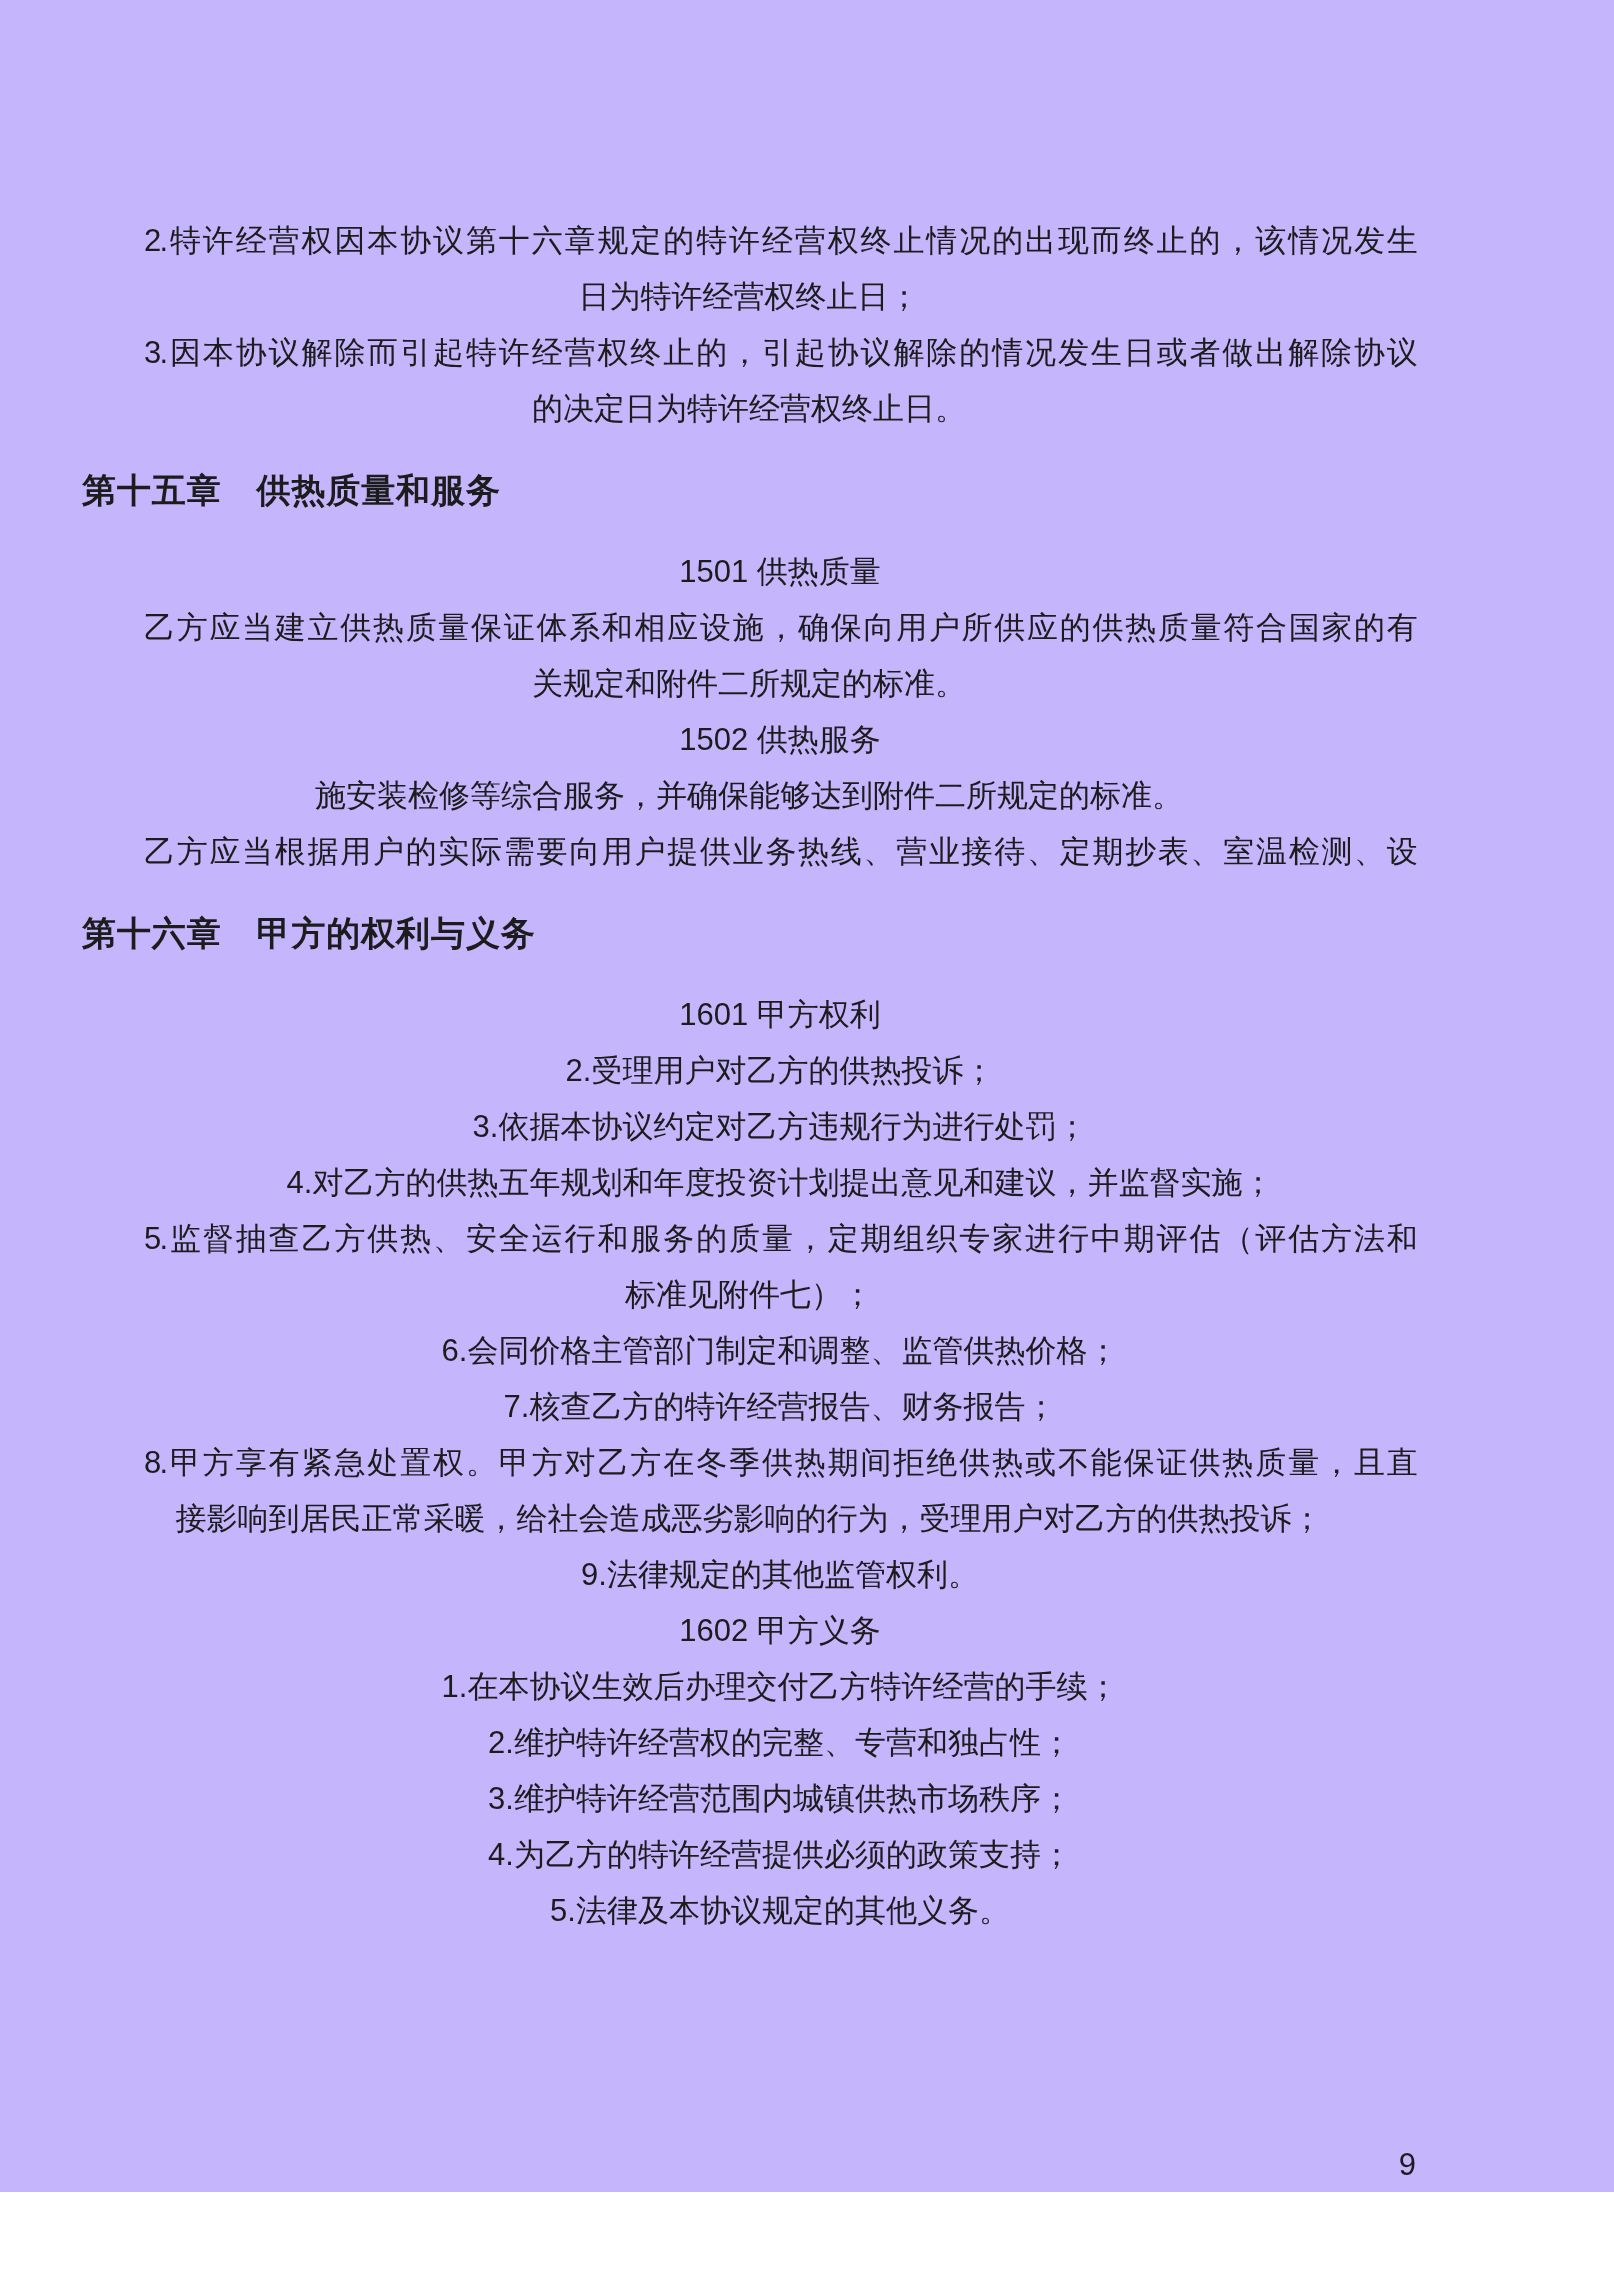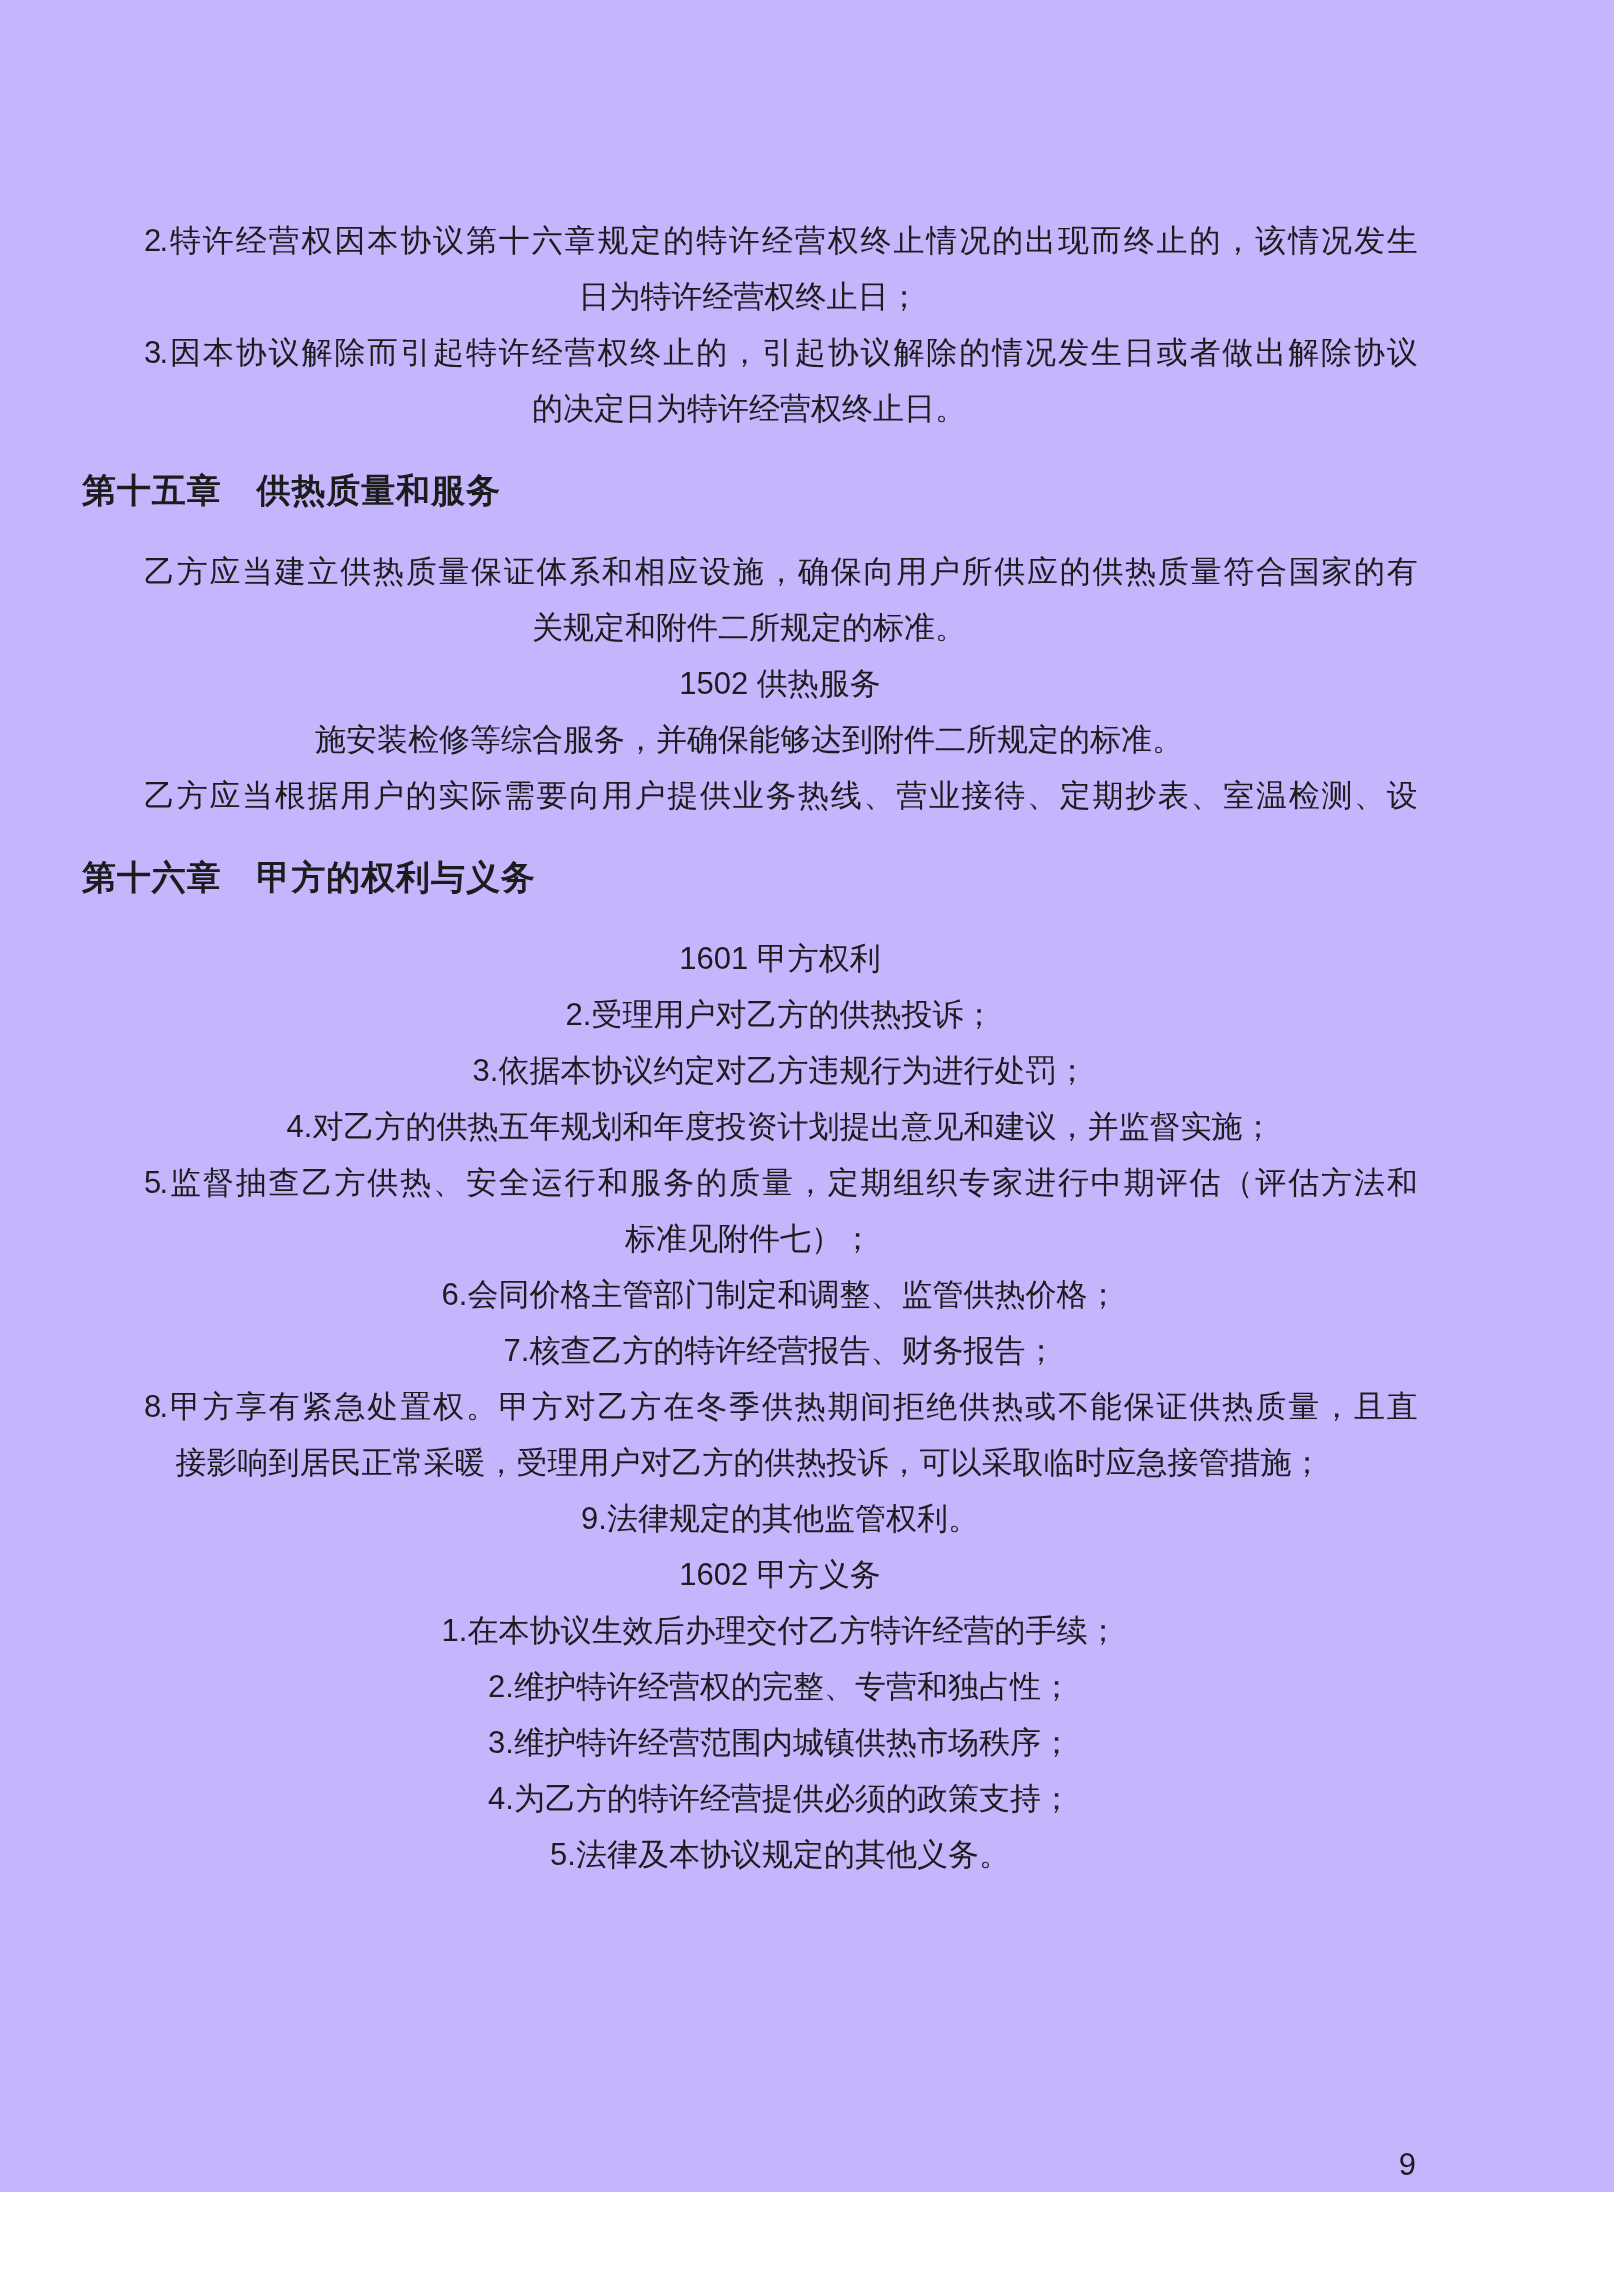--- a/index.html
+++ b/index.html
@@ -57,20 +57,23 @@
       <div class="para">
         <div class="line indent fill">2.特许经营权因本协议第十六章规定的特许经营权终止情况的出现而终止的，该情况发生</div>
         <div class="line">日为特许经营权终止日；</div>
       </div>
       <div class="para">
         <div class="line indent fill">3.因本协议解除而引起特许经营权终止的，引起协议解除的情况发生日或者做出解除协议</div>
         <div class="line">的决定日为特许经营权终止日。</div>
       </div>
       <div class="heading">第十五章　供热质量和服务</div>
       <div class="para">
+        <div class="line indent">1501 供热质量</div>
+      </div>
+      <div class="para">
         <div class="line indent fill">乙方应当建立供热质量保证体系和相应设施，确保向用户所供应的供热质量符合国家的有</div>
         <div class="line">关规定和附件二所规定的标准。</div>
       </div>
       <div class="para">
         <div class="line indent">1502 供热服务</div>
       </div>
       <div class="para">
         <div class="line">施安装检修等综合服务，并确保能够达到附件二所规定的标准。</div>
         <div class="line indent fill">乙方应当根据用户的实际需要向用户提供业务热线、营业接待、定期抄表、室温检测、设</div>
       </div>
@@ -92,21 +95,21 @@
         <div class="line">标准见附件七）；</div>
       </div>
       <div class="para">
         <div class="line indent">6.会同价格主管部门制定和调整、监管供热价格；</div>
       </div>
       <div class="para">
         <div class="line indent">7.核查乙方的特许经营报告、财务报告；</div>
       </div>
       <div class="para">
         <div class="line indent fill">8.甲方享有紧急处置权。甲方对乙方在冬季供热期间拒绝供热或不能保证供热质量，且直</div>
-        <div class="line">接影响到居民正常采暖，受理用户对乙方的供热投诉，可以采取临时应急接管措施；</div>
+        <div class="line">接影响到居民正常采暖，给社会造成恶劣影响的行为，受理用户对乙方的供热投诉；</div>
       </div>
       <div class="para">
         <div class="line indent">9.法律规定的其他监管权利。</div>
       </div>
       <div class="para">
         <div class="line indent">1602 甲方义务</div>
       </div>
       <div class="para">
         <div class="line indent">1.在本协议生效后办理交付乙方特许经营的手续；</div>
       </div>

